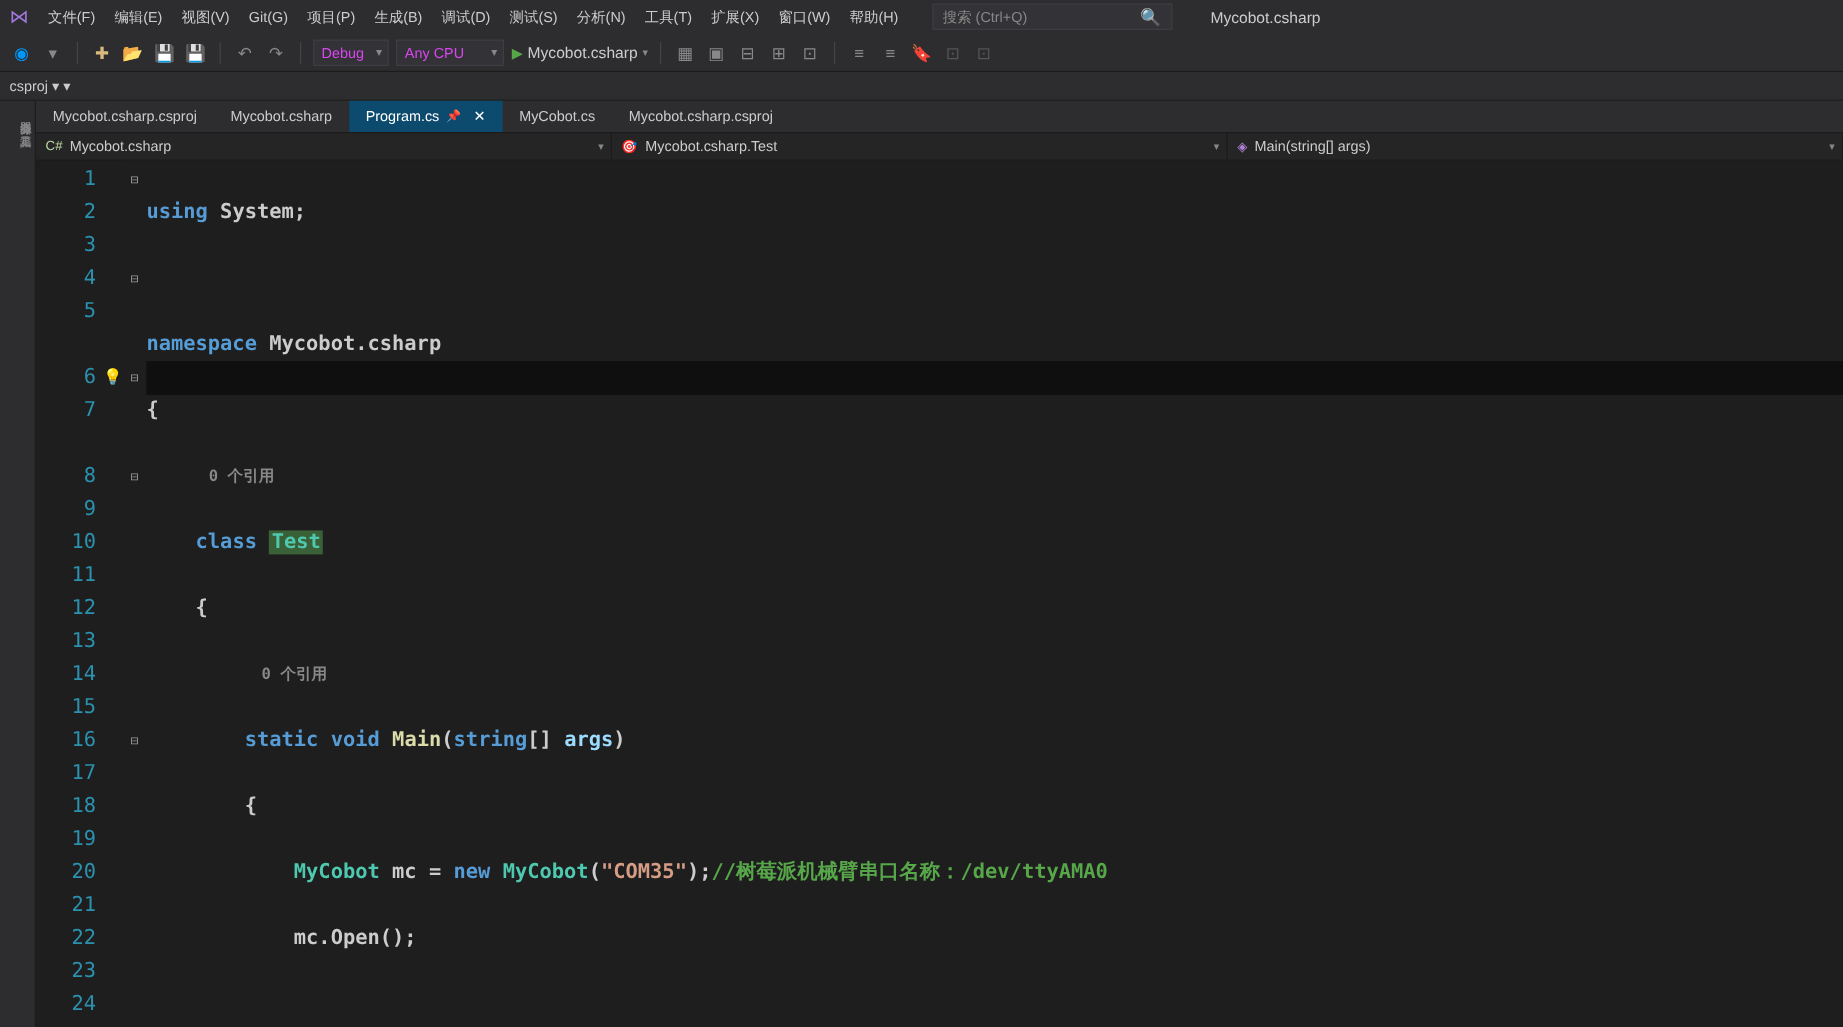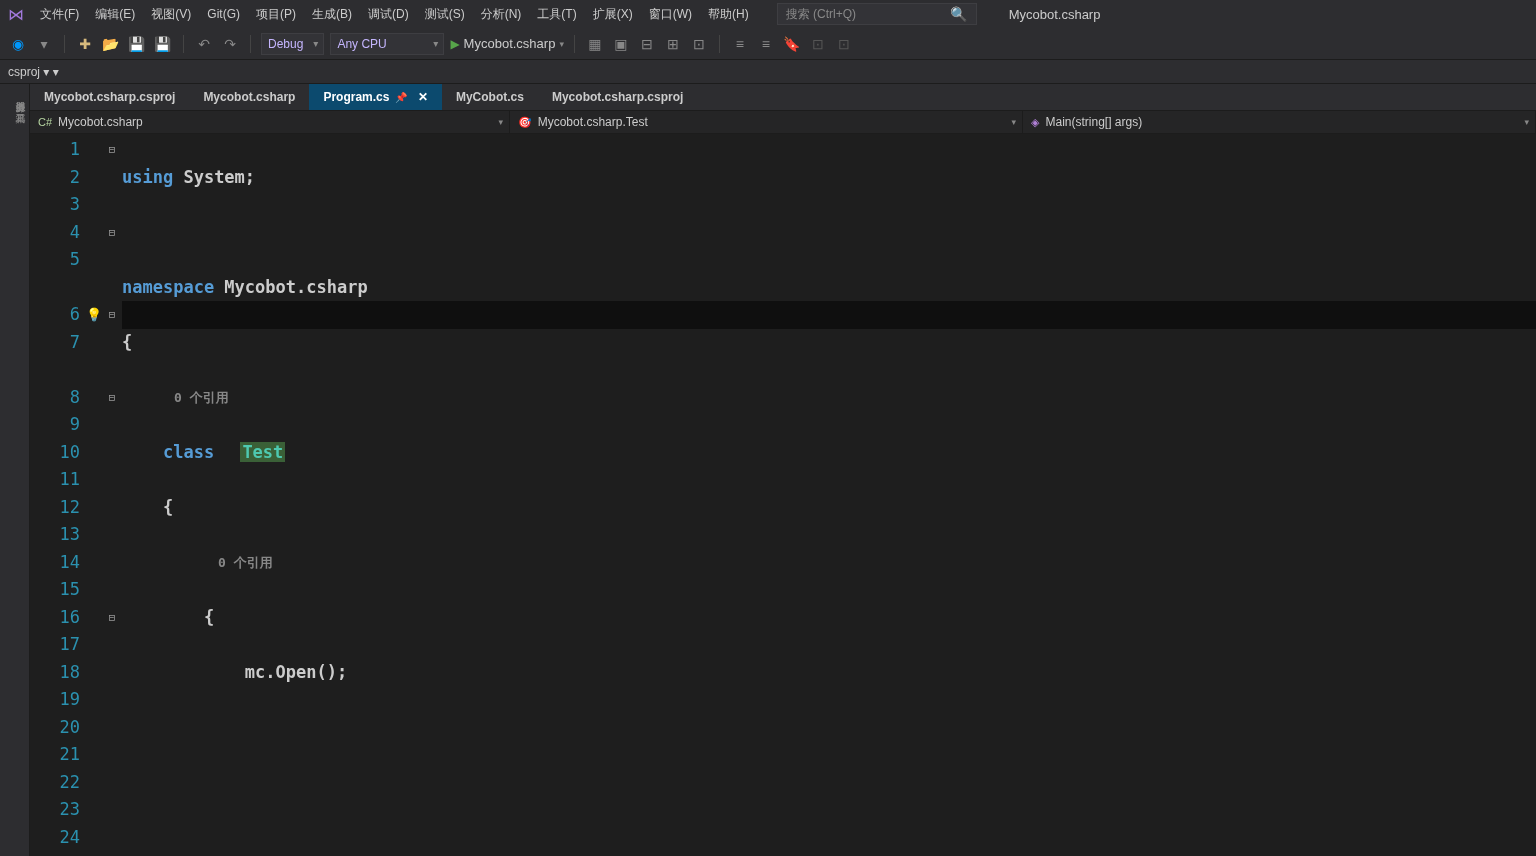--- a/index.html
+++ b/index.html
@@ -67,21 +67,21 @@
   align-items: center;
   justify-content: center;
   color: #888;
   cursor: pointer;
   font-size: 14px;
 }
 .toolbar-dropdown {
   height: 22px;
   background: #333337;
   border: 1px solid #3e3e42;
-  color: #c4b5fd;
+  color: #d946ef;
   padding: 0 20px 0 6px;
   font-size: 12px;
   display: flex;
   align-items: center;
   position: relative;
 }
 .toolbar-dropdown::after {
   content: "▾";
   position: absolute;
   right: 5px;
@@ -130,21 +130,20 @@
 .editor-area {
   flex: 1;
   display: flex;
   flex-direction: column;
   background: #1e1e1e;
 }
 .doc-tabs {
   display: flex;
   height: 26px;
   background: #2d2d30;
-  font-weight: bold;
 }
 .doc-tab {
   padding: 4px 14px;
   color: #ccc;
   font-size: 12px;
   cursor: pointer;
   display: flex;
   align-items: center;
   gap: 6px;
 }
@@ -209,21 +208,21 @@
   padding-top: 2px;
   white-space: pre;
 }
 .code-line { height: 27.5px; }
 .kw { color: #569cd6; }
 .type { color: #4ec9b0; }
 .str { color: #d69d85; }
 .comment { color: #57a64a; }
 .meth { color: #dcdcaa; }
 .param { color: #9cdcfe; }
-.hl-class { background: #3a6037; padding: 0 2px; margin-left: 16px; }
+.hl-class { background: #3a6037; padding: 0 2px; }
 .codelens { color: #888; font-size: 13px; height: 27.5px; padding-left: 52px; display:flex; align-items:center;}
 .codelens.l2 { padding-left: 96px; }
 .bulb { position: absolute; left: 56px; color: #dcdcaa; font-size: 13px; }
 .caret-line-bg { background: #0f0f0f; position:absolute; left:0; right:0; height:27.5px; z-index:0;}
 .code-content { position: relative; flex:1;font-weight:bold;}
 </style>
 </head>
 <body>
 
 <div class="menubar">
@@ -254,21 +253,21 @@
   <span class="toolbar-sep"></span>
   <span class="toolbar-btn" style="color:#d7ba7d">✚</span>
   <span class="toolbar-btn" style="color:#d7ba7d">📂</span>
   <span class="toolbar-btn" style="color:#75beff">💾</span>
   <span class="toolbar-btn" style="color:#75beff">💾</span>
   <span class="toolbar-sep"></span>
   <span class="toolbar-btn">↶</span>
   <span class="toolbar-btn">↷</span>
   <span class="toolbar-sep"></span>
   <div class="toolbar-dropdown">Debug</div>
-  <div class="toolbar-dropdown" style="width:114px">Any CPU</div>
+  <div class="toolbar-dropdown" style="width:90px">Any CPU</div>
   <div class="run-btn">
     <span class="run-triangle">▶</span>
     <span>Mycobot.csharp</span>
     <span style="font-size:9px;color:#888">▾</span>
   </div>
   <span class="toolbar-sep"></span>
   <span class="toolbar-btn">▦</span>
   <span class="toolbar-btn">▣</span>
   <span class="toolbar-btn">⊟</span>
   <span class="toolbar-btn">⊞</span>
@@ -378,21 +377,23 @@
         <div class="caret-line-bg" style="top:calc(6 * 27.5px + 2px)"></div>
         <div class="code-text">
 <div class="code-line"><span class="kw">using</span> System;</div>
 <div class="code-line"></div>
 <div class="code-line"><span class="kw">namespace</span> Mycobot.csharp</div>
 <div class="code-line">{</div>
 <div class="codelens">0 个引用</div>
 <div class="code-line" style="position:relative;z-index:1">    <span class="kw">class </span><span class="hl-class type">Test</span></div>
 <div class="code-line">    {</div>
 <div class="codelens l2">0 个引用</div>
+<div class="code-line">        <span class="kw">static</span> <span class="kw">void</span> <span class="meth">Main</span>(<span class="kw">string</span>[] <span class="param">args</span>)</div>
 <div class="code-line">        {</div>
+<div class="code-line">            <span class="type">MyCobot</span> mc = <span class="kw">new</span> <span class="type">MyCobot</span>(<span class="str">"COM35"</span>);<span class="comment">//树莓派机械臂串口名称：/dev/ttyAMA0</span></div>
 <div class="code-line">            mc.Open();</div>
 
 
 
 
 
 
 
 
 

